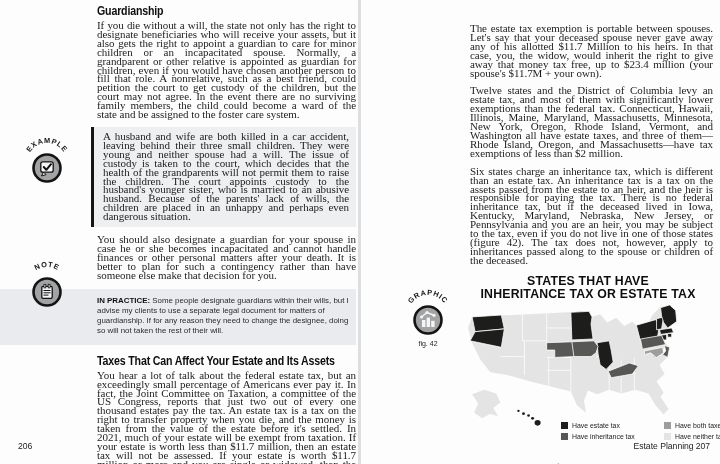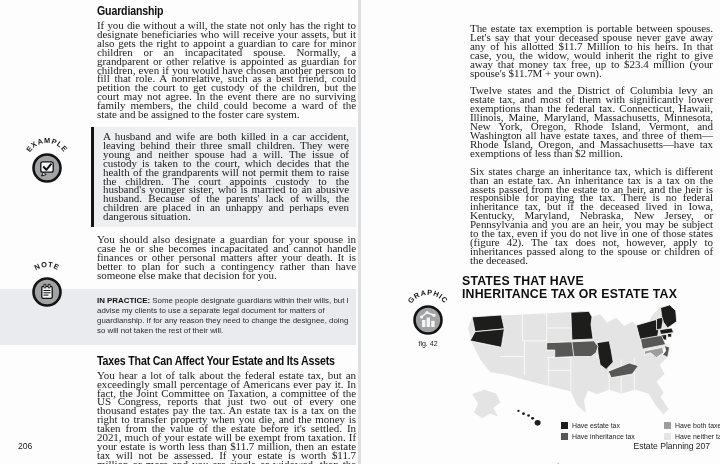--- a/index.html
+++ b/index.html
@@ -30,21 +30,21 @@
   .note-band { background:#e9ebee; margin:9px 0 9px -97px; padding:7px 4px 8px 97px; }
   .note-band p { margin:0; font-family:"Liberation Sans", sans-serif; font-size:7.9px; line-height:10.3px; color:#2b2b2b; text-align:left; letter-spacing:0; }
   .note-band strong { color:#0f0f0f; }
 
   .badge { position:absolute; width:50px; text-align:center; }
   .badge svg { display:block; }
   .badge-arc-text { font-family:"Liberation Sans", sans-serif; font-weight:bold; font-size:7.3px; letter-spacing:0.8px; fill:#141414; }
   .fig-label { font-family:"Liberation Sans", sans-serif; font-size:7px; color:#222; margin-top:1px; }
 
   .map-figure { position:relative; margin:10px 0 0 -8px; width:252px; height:184px; }
-  .map-title { font-family:"Liberation Sans", sans-serif; font-weight:bold; font-size:12.3px; line-height:13.5px; text-align:left; letter-spacing:0.2px; color:#0d0d0d; }
+  .map-title { font-family:"Liberation Sans", sans-serif; font-weight:bold; font-size:12.3px; line-height:13.5px; text-align:center; letter-spacing:0.2px; color:#0d0d0d; }
   .usmap { position:absolute; top:29px; left:0; width:252px; height:129px; }
   .usmap .state { stroke:#fff; stroke-width:0.8; }
   .usmap .inner-border { stroke:#fff; stroke-width:0.8; fill:none; opacity:0.95; }
   .legend { position:absolute; top:147px; left:99px; display:grid; grid-template-columns:95px auto; gap:4px 8px;
             font-family:"Liberation Sans", sans-serif; font-size:6.9px; color:#222; }
   .legend-item { display:flex; align-items:center; gap:4px; white-space:nowrap; }
   .legend-item svg { flex:0 0 auto; }
   .caption { font-size:6.9px; color:#222; margin:3px 0 0 -8px; white-space:nowrap; }
 
   .footer { position:absolute; bottom:13px; font-family:"Liberation Sans", sans-serif; color:#222; display:flex; align-items:baseline; }

